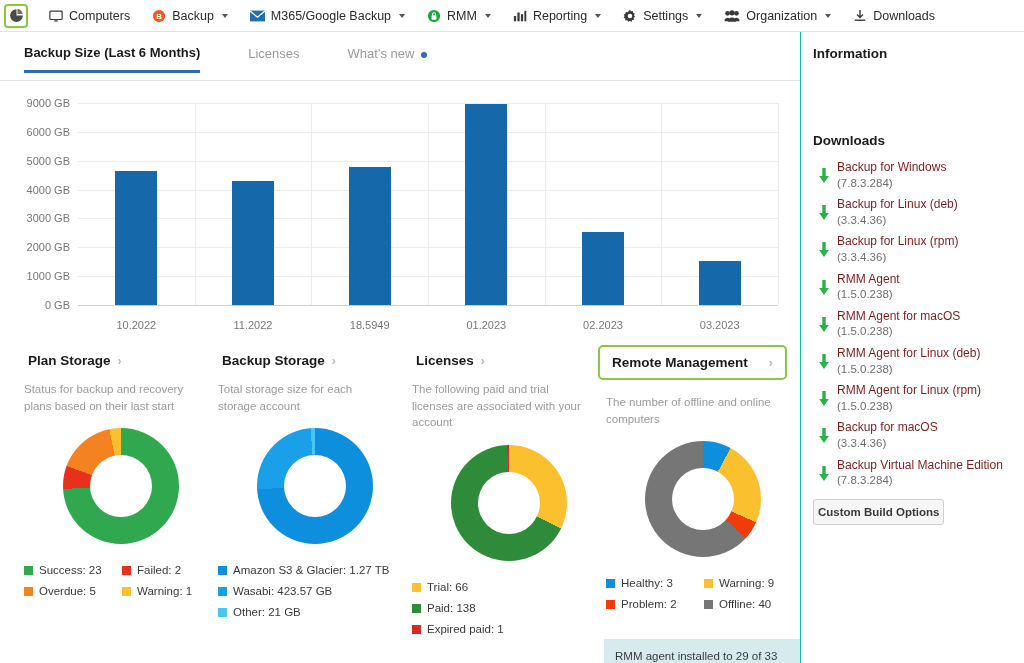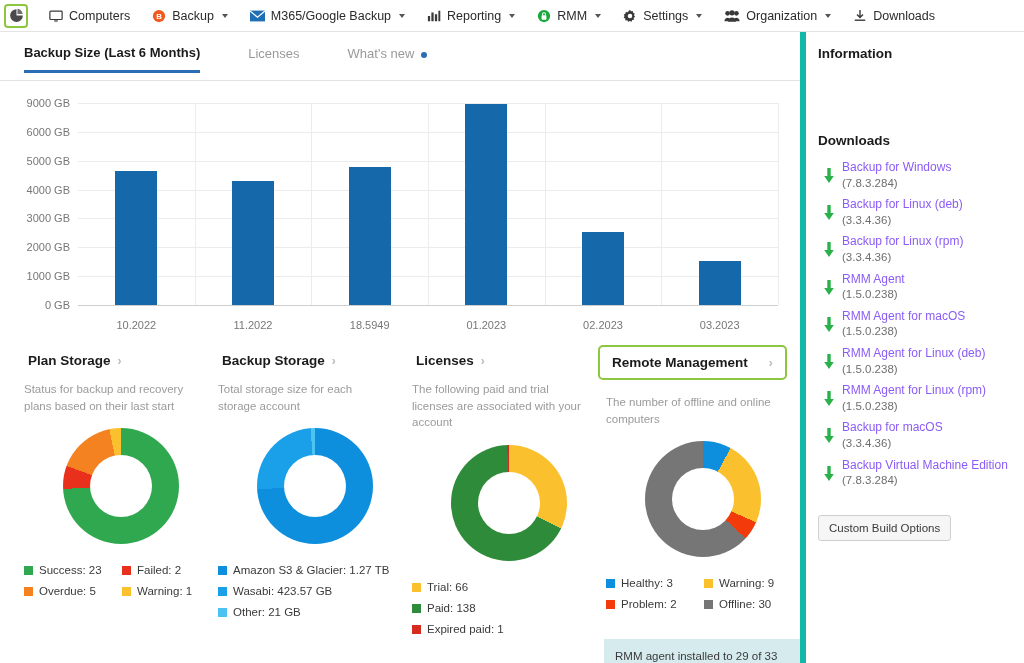--- a/index.html
+++ b/index.html
@@ -48,21 +48,21 @@
     border-top: 4px solid #555;
     margin-left: 2px;
   }
   .ico { display: inline-flex; align-items: center; justify-content: center; }
 
   
   .body-wrap { display: flex; height: 631px; }
   .main { width: 800px; position: relative; }
   .side {
     width: 248px;
-    border-left: 6px solid #14b8a6;
+    border-left: 1px solid #14b8a6;
     padding: 14px 0 0 10px;
   }
 
   
   .tabs {
     display: flex;
     align-items: center;
     height: 44px;
     padding: 0 24px;
     border-bottom: 1px solid #e3e3e3;
@@ -197,33 +197,34 @@
     font-size: 13.5px;
     color: #1b1b1b;
     font-weight: bold;
     margin-left: 2px;
   }
   .dl-head { margin-top: 72px; }
   .dl-list { margin-top: 12px; }
   .dl-item { display: flex; align-items: flex-start; margin-bottom: 6px; }
   .dl-arrow { width: 26px; flex: none; display: flex; justify-content: center; padding-top: 8px; }
   .dl-text { line-height: 1.3; }
-  .dl-name { font-size: 12px; color: #8b5cf6; cursor: pointer; }
+  .dl-name { font-size: 12px; color: #7f1d1d; cursor: pointer; }
   .dl-ver { font-size: 11.5px; color: #6e6e6e; }
   .cbo {
-    margin-top: 20px;
+    margin-top: 4px;
     margin-left: 2px;
     display: inline-block;
     border: 1px solid #cfcfcf;
     background: #f6f6f6;
     border-radius: 3px;
     font-size: 11.5px;
     color: #3a3a3a;
-    padding: 6px 10px;
+    padding: 6px 4px;
     cursor: pointer;
+    font-weight: bold;
   }
 </style>
 </head>
 <body>
 
 <div class="topnav">
   <div class="logo-box">
     <span class="ico">
       <svg width="15" height="15" viewBox="0 0 16 16">
         <path d="M8 1.2A6.8 6.8 0 1 0 14.8 8H8z" fill="#4a4a4a"></path>
@@ -257,38 +258,38 @@
             <rect x="0" y="0" width="18" height="13" fill="#1f6fb5"></rect>
             <path d="M0 0.5 L9 8 L18 0.5" fill="none" stroke="#fff" stroke-width="1.6"></path>
           </svg>
         </span>
         <span class="lbl">M365/Google Backup</span>
         <span class="caret"></span>
       </div>
       <div class="nav-item">
         <span class="ico">
           <svg width="14" height="14" viewBox="0 0 16 16">
+            <circle cx="8" cy="8" r="7" fill="#18a83c"></circle>
+            <rect x="5.2" y="7.2" width="5.6" height="5" rx="0.8" fill="#fff"></rect>
+            <path d="M6.3 7.2v-1.3a1.7 1.7 0 0 1 3.4 0v1.3" fill="none" stroke="#fff" stroke-width="1.2"></path>
+          </svg>
+        </span>
+        <span class="lbl">RMM</span>
+        <span class="caret"></span>
+      </div>
+      <div class="nav-item">
+        <span class="ico">
+          <svg width="14" height="14" viewBox="0 0 16 16">
             <rect x="1" y="8" width="2.6" height="6" fill="#3a3a3a"></rect>
             <rect x="5" y="4" width="2.6" height="10" fill="#3a3a3a"></rect>
             <rect x="9" y="6" width="2.6" height="8" fill="#3a3a3a"></rect>
             <rect x="13" y="2" width="2.2" height="12" fill="#3a3a3a"></rect>
           </svg>
         </span>
         <span class="lbl">Reporting</span>
-        <span class="caret"></span>
-      </div>
-      <div class="nav-item">
-        <span class="ico">
-          <svg width="14" height="14" viewBox="0 0 16 16">
-            <circle cx="8" cy="8" r="7" fill="#18a83c"></circle>
-            <rect x="5.2" y="7.2" width="5.6" height="5" rx="0.8" fill="#fff"></rect>
-            <path d="M6.3 7.2v-1.3a1.7 1.7 0 0 1 3.4 0v1.3" fill="none" stroke="#fff" stroke-width="1.2"></path>
-          </svg>
-        </span>
-        <span class="lbl">RMM</span>
         <span class="caret"></span>
       </div>
       <div class="nav-item">
         <span class="ico">
           <svg width="14" height="14" viewBox="0 0 16 16">
             <path d="M8 0.8l1 1.9 2.1-.5.5 2.1 1.9 1-1 1.9 1.4 1.6-1.7 1.3.4 2.1-2.1.3-.8 2-1.9-.9-1.8 1.1-1.2-1.8-2.1.1-.1-2.1-1.9-1 1.1-1.8-1-1.9 2-.7.3-2.1 2.1.4z" fill="#3a3a3a"></path>
             <circle cx="8" cy="8" r="2.6" fill="#fff"></circle>
           </svg>
         </span>
         <span class="lbl">Settings</span>
@@ -446,21 +447,21 @@
             <div class="lg-item">
               <span class="swatch" style="background:#fbc02d"></span>
               <span>Warning: 9</span>
             </div>
             <div class="lg-item">
               <span class="swatch" style="background:#f23a0a"></span>
               <span>Problem: 2</span>
             </div>
             <div class="lg-item">
               <span class="swatch" style="background:#767676"></span>
-              <span>Offline: 30</span>
+              <span>Offline: 40</span>
             </div>
           </div></div>
       </div>
 
     <div class="tooltip" id="tooltip" style="left:604px; top:607px;">RMM agent installed to 29 of 33 computers</div>
   </div>
 
   <div class="side">
     <h3>Information</h3>
     <h3 class="dl-head">Downloads</h3>

